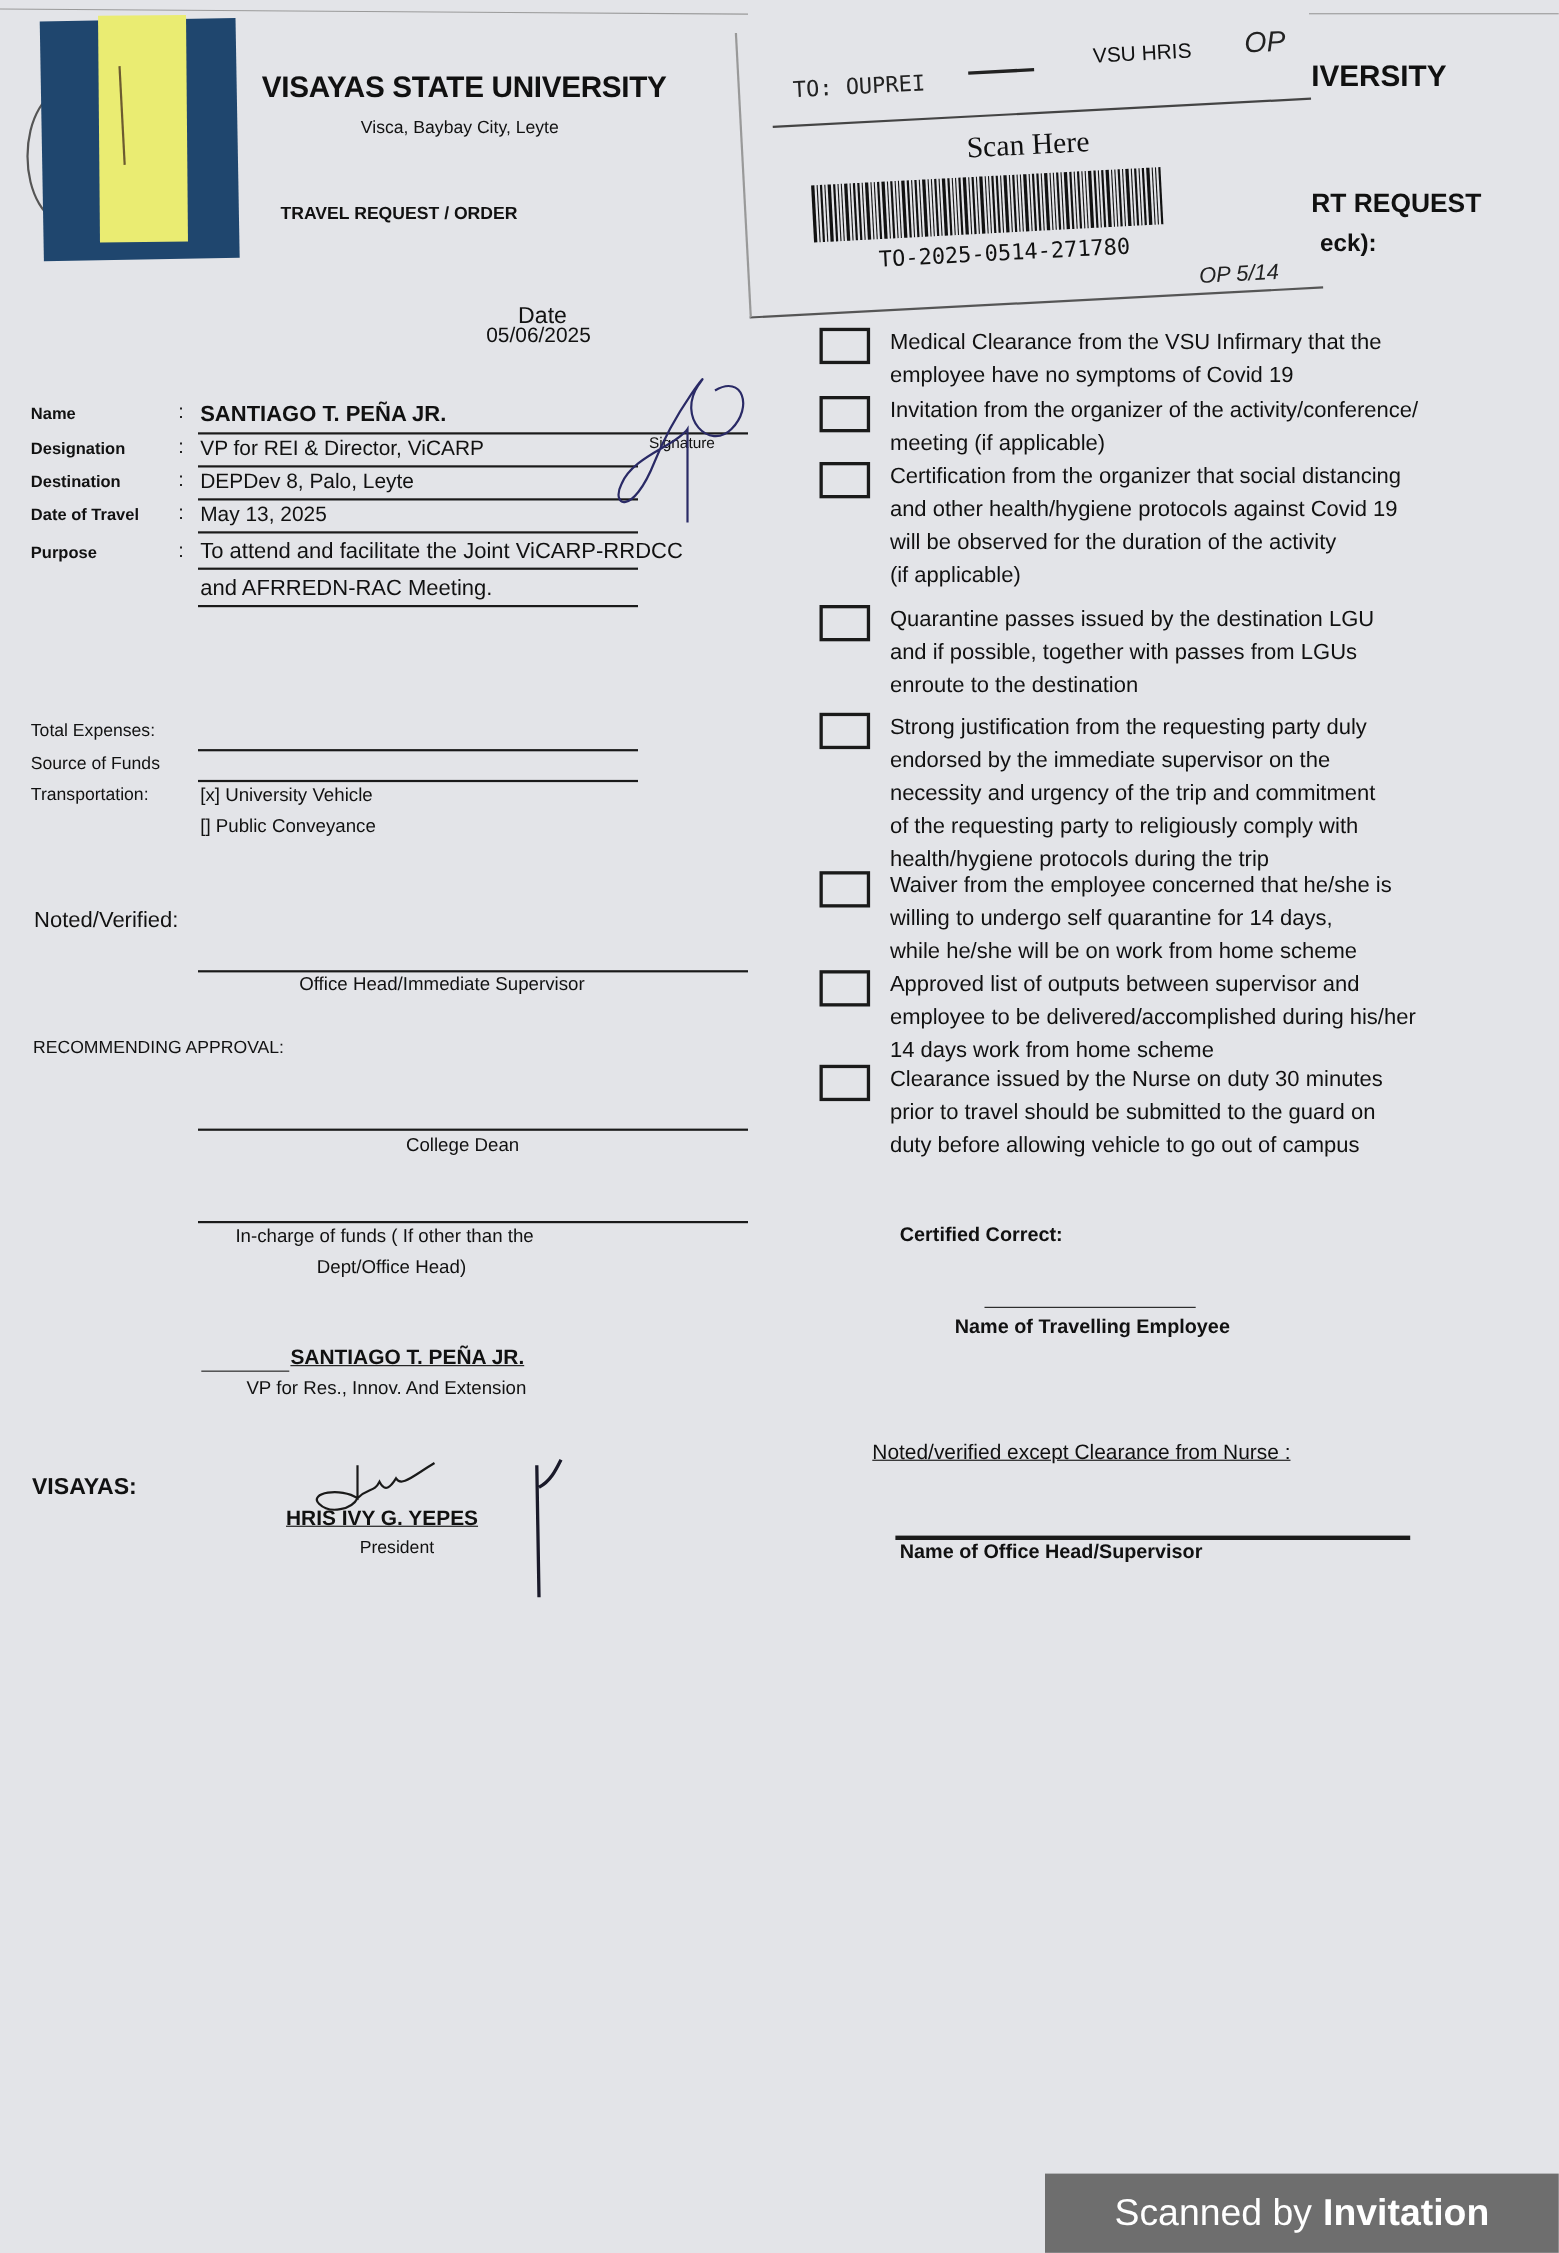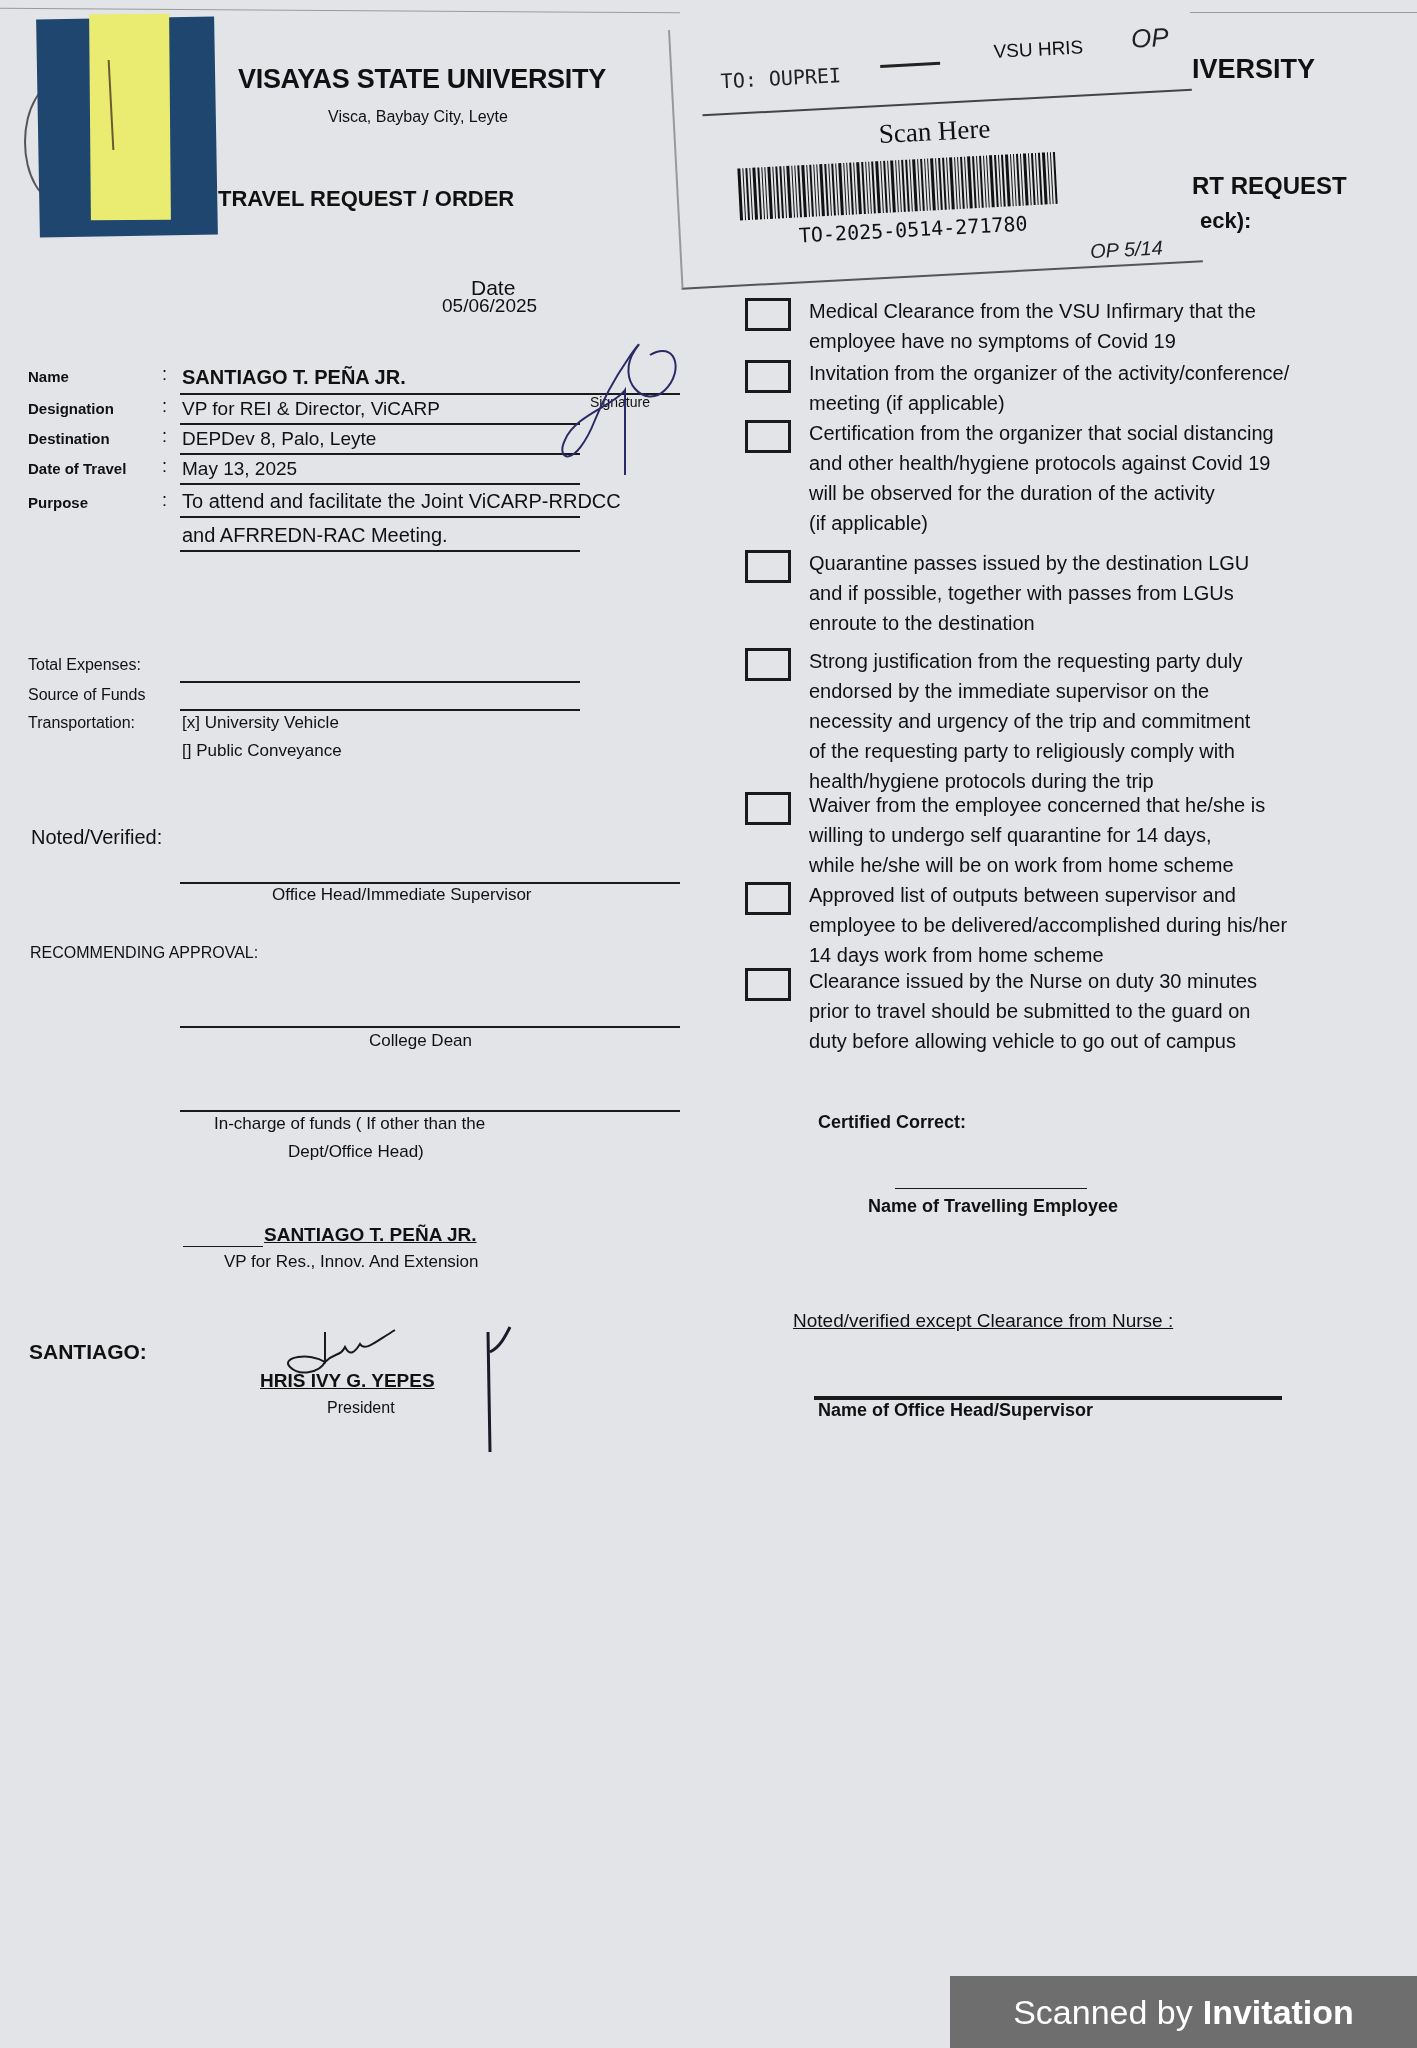--- a/index.html
+++ b/index.html
@@ -11,21 +11,21 @@
   .abs { position:absolute; }
   .hl { position:absolute; height:0; border-top:2px solid #1a1a1a; }
   .paper-edge { position:absolute; border-top:1px solid #9a9a9a; }
   
   .clip-blue { left:38px; top:18px; width:178px; height:218px; background:#1f466e; transform:rotate(-1deg); }
   .clip-yellow { left:90px; top:14px; width:80px; height:206px; background:#eaec72; transform:rotate(-0.5deg); }
   .clip-line { left:110px; top:60px; width:2px; height:90px; background:#6b5a30; transform:rotate(-3deg); }
   .seal { left:24px; top:80px; width:70px; height:120px; border:2px solid #555; border-radius:50%; }
   .h-univ { left:238px; top:64px; font-size:27px; font-weight:bold; letter-spacing:-0.3px; }
   .h-addr { left:328px; top:108px; font-size:16px; }
-  .h-title { left:218px; top:186px; font-size:22px; font-weight:bold; }
+  .h-title { left:218px; top:186px; font-size:16px; font-weight:bold;padding-left:37px; }
   .h-date { left:442px; top:252px; font-size:19px;margin-top:43px; }
   .h-datelbl { left:471px; top:276px; font-size:21px; }
   
   .sticker { left:668px; top:30px; width:528px; height:262px; transform:rotate(-3deg); transform-origin:left top; }
   .sticker-frame { position:absolute; left:0; top:0; width:520px; height:258px; border-left:2px solid #999; border-bottom:2px solid #555; }
   .st-to { position:absolute; left:50px; top:42px; font-family:"DejaVu Sans Mono", monospace; font-size:20px; color:#222; }
   .st-dash { position:absolute; left:210px; top:46px; width:60px; border-top:3px solid #222; }
   .st-hris { position:absolute; left:324px; top:28px; font-size:19px; }
   .st-op { position:absolute; left:462px; top:18px; font-size:26px; font-style:italic; color:#222; }
   .st-line { position:absolute; left:30px; top:86px; width:490px; border-top:2px solid #444; }
@@ -224,21 +224,21 @@
 <div class="abs small" style="left:369px;top:1031px;">College Dean</div>
 
 <div class="hl" style="left:180px;top:1110px;width:500px;"></div>
 <div class="abs small" style="left:214px;top:1114px;">In-charge of  funds ( If other than the</div>
 <div class="abs small" style="left:288px;top:1142px;">Dept/Office Head)</div>
 
 <div class="abs bold u" style="left:264px;top:1224px;font-size:19px;">SANTIAGO T. PEÑA JR.</div>
 <div class="hl" style="left:183px;top:1246px;width:80px;border-top-width:1px;"></div>
 <div class="abs small" style="left:224px;top:1252px;">VP for Res., Innov. And Extension</div>
 
-<div class="abs bold" style="left:29px;top:1340px;font-size:21px;">SANTIAGO:</div>
+<div class="abs bold" style="left:29px;top:1340px;font-size:21px;">VISAYAS:</div>
 <svg class="abs" style="left:280px;top:1312px;" width="240" height="150">
   <path d="M45,20 L45,50 C30,40 0,45 10,55 C20,65 40,60 45,50 C55,40 60,45 65,35 C70,45 75,40 80,32 C85,40 95,30 115,18" fill="none" stroke="#1a1a1a" stroke-width="2"></path>
   <path d="M208,20 L210,140 M210,40 C220,35 225,25 230,15" fill="none" stroke="#1a1a2a" stroke-width="3"></path>
 </svg>
 <div class="abs bold u" style="left:260px;top:1370px;font-size:19px;">HRIS IVY G. YEPES</div>
 <div class="abs" style="left:327px;top:1399px;font-size:16px;">President</div>
 
 <div id="checklist">
     <div class="check-item" style="top: 296px;">
       <div class="cb"></div>

